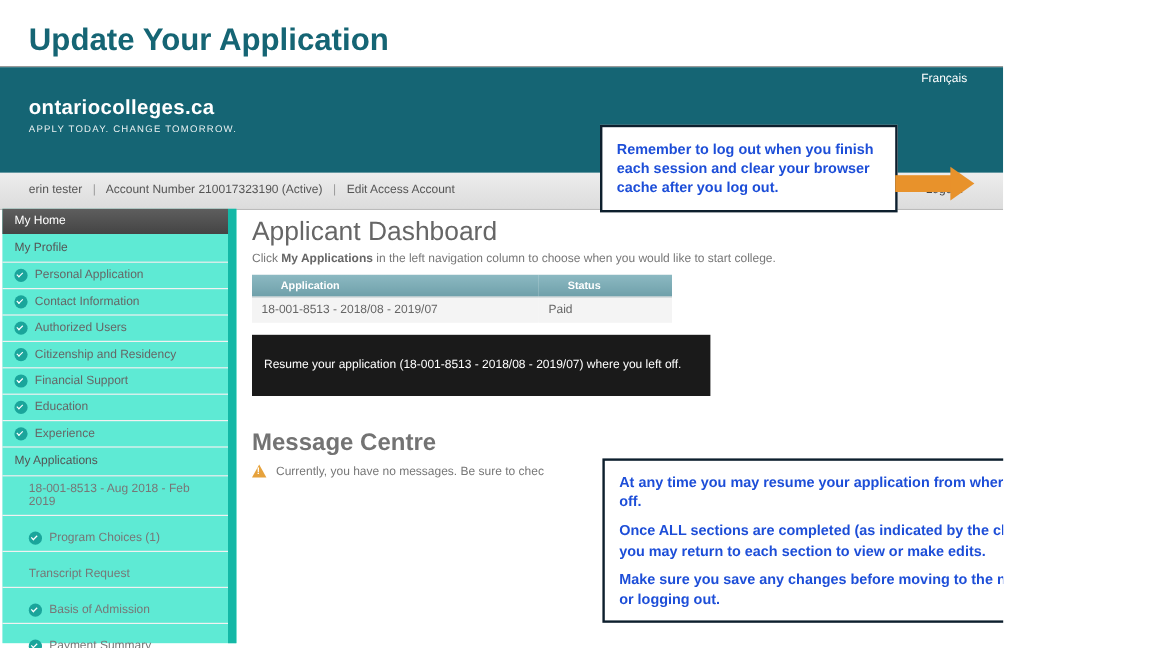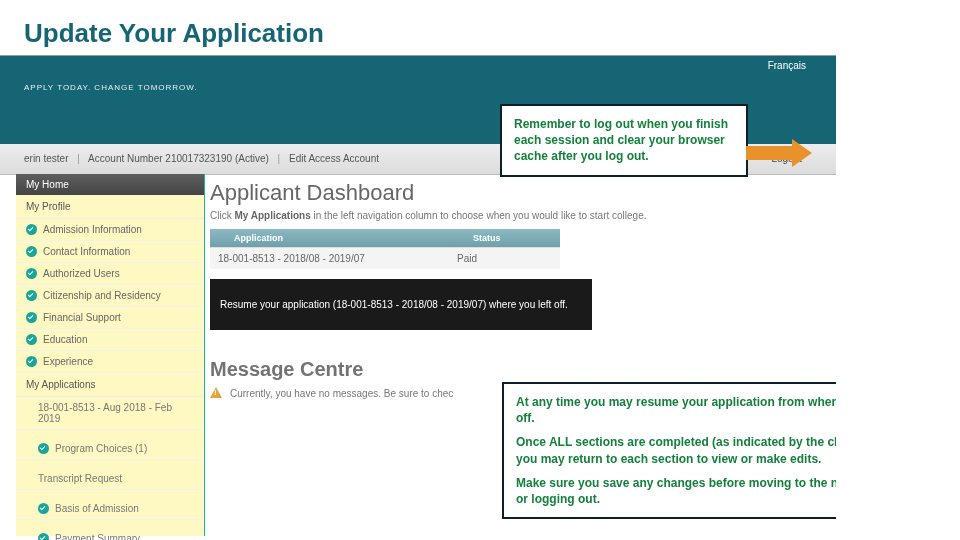--- a/index.html
+++ b/index.html
@@ -9,59 +9,60 @@
 .screenshot{position:relative;margin:0;width:100%;height:480px}
 .teal-band{position:absolute;top:0;left:0;right:0;height:88px;background:#156574}
 .brand{position:absolute;top:24px;left:24px;color:#fff}
 .brand .logo{font-size:17px;font-weight:600;letter-spacing:0.3px}
 .brand .tagline{font-size:8px;letter-spacing:1px;margin-top:3px;color:#e8f0f1}
 .lang{position:absolute;top:4px;right:30px;color:#fff;font-size:10px}
 .gray-band{position:absolute;top:88px;left:0;right:0;height:30px;background:linear-gradient(#ededed,#dcdcdc);border-bottom:1px solid #bbb;font-size:10px;color:#444}
 .user-bar{position:absolute;top:9px;left:24px;font-size:10px;color:#555}
 .user-bar .sep{margin:0 6px;color:#999}
 .logout{position:absolute;top:9px;right:34px;font-size:10px;color:#444}
-.sidebar{position:absolute;top:118px;left:16px;width:188px;bottom:0;background:#fef9c3;border-right:1px solid #14b8a6;font-size:10px}
+.sidebar{position:absolute;top:118px;left:2px;width:188px;bottom:0;background:#5eead4;border-right:7px solid #14b8a6;font-size:10px}
 .side-hdr{background:linear-gradient(#5e5e5e,#444);color:#fff;padding:5px 10px;font-size:10px}
 .side-sec{padding:6px 10px;color:#555;border-bottom:1px solid #eee}
 .side-item{display:flex;align-items:center;padding:5px 10px;border-bottom:1px solid #f1f1f1;color:#666}
 .side-item.sub{padding-left:22px}
 .check{display:inline-block;width:11px;height:11px;border-radius:50%;background:#1aa59b;margin-right:6px;position:relative;flex-shrink:0}
 .check::after{content:'';position:absolute;left:2px;top:3px;width:4px;height:2px;border-left:1.5px solid #fff;border-bottom:1.5px solid #fff;transform:rotate(-45deg)}
 .main{position:absolute;top:118px;left:188px;right:0;bottom:0;padding:6px 16px 0 22px}
 .h1{font-size:22px;color:#666;font-weight:400;margin:0 0 4px 0}
 .sub{font-size:10px;color:#777;margin-bottom:8px}
 .sub b{color:#666}
 .app-table{width:350px;border-collapse:collapse;font-size:10px;margin-bottom:10px}
 .app-table th{background:linear-gradient(#8cb9c2,#6fa0aa);color:#fff;text-align:left;padding:4px 24px;font-weight:700;font-size:9px}
 .app-table td{background:#f4f4f4;padding:5px 8px;border-top:1px solid #ddd;color:#666}
 .resume-bar{background:#1a1a1a;color:#fff;font-size:10px;padding:20px 10px;width:362px;margin-bottom:28px}
 .h2{font-size:20px;color:#737373;font-weight:700;margin:0 0 6px 0}
 .msg-row{display:flex;align-items:center;font-size:10px;color:#777}
 .warn-icon{width:12px;height:12px;margin-right:8px;position:relative}
 .warn-icon::before{content:'';position:absolute;width:0;height:0;border-left:6px solid transparent;border-right:6px solid transparent;border-bottom:11px solid #e6a23c}
 .warn-icon::after{content:'!';position:absolute;left:4px;top:1px;color:#fff;font-size:8px;font-weight:700}
-.callout{position:absolute;background:#fff;border:2px solid #0d1f2d;padding:10px 12px;font-size:12px;line-height:1.35;font-family:'Segoe UI',Arial;font-weight:600;color:#15803d}
+.callout{position:absolute;background:#fff;border:2px solid #0d1f2d;padding:10px 12px;font-size:12px;line-height:1.35;font-family:'Segoe UI',Arial;font-weight:600;color:#1d4ed8}
 .callout.top{top:48px;left:500px;width:220px}
 .callout.bottom{top:326px;left:502px;width:390px}
 .callout.bottom p{margin:0 0 8px 0;font-weight:600}
 .callout.bottom p:last-child{margin-bottom:0}
 .arrow{position:absolute;top:83px;left:746px;width:66px;height:28px}
 .arrow-body{position:absolute;left:0;top:7px;width:48px;height:14px;background:#e8922b}
 .arrow-head{position:absolute;left:46px;top:0;width:0;height:0;border-top:14px solid transparent;border-bottom:14px solid transparent;border-left:20px solid #e8922b}
 </style>
 </head>
 <body>
 
 <div class="slide">
   <div class="slide-title">Update Your Application</div>
   <div class="title-rule"></div>
 
   <div class="screenshot">
     <div class="teal-band">
       <div class="brand">
+        <div class="logo">ontariocolleges.ca</div>
         <div class="tagline">APPLY TODAY. CHANGE TOMORROW.</div>
       </div>
       <div class="lang">Français</div>
     </div>
 
     <div class="gray-band">
       <div class="user-bar">
         <span>erin tester</span>
         <span class="sep">|</span>
         <span>Account Number</span>
@@ -71,21 +72,21 @@
         <span>Edit Access Account</span>
       </div>
       <div class="logout">Logout</div>
     </div>
 
     <div class="sidebar">
       <div class="side-hdr">My Home</div>
       <div class="side-sec">My Profile</div>
       <div class="side-item">
           <span class="check"></span>
-          <span>Admission Information</span>
+          <span>Personal Application</span>
         </div>
       <div class="side-item">
           <span class="check"></span>
           <span>Contact Information</span>
         </div>
       <div class="side-item">
           <span class="check"></span>
           <span>Authorized Users</span>
         </div>
       <div class="side-item">

